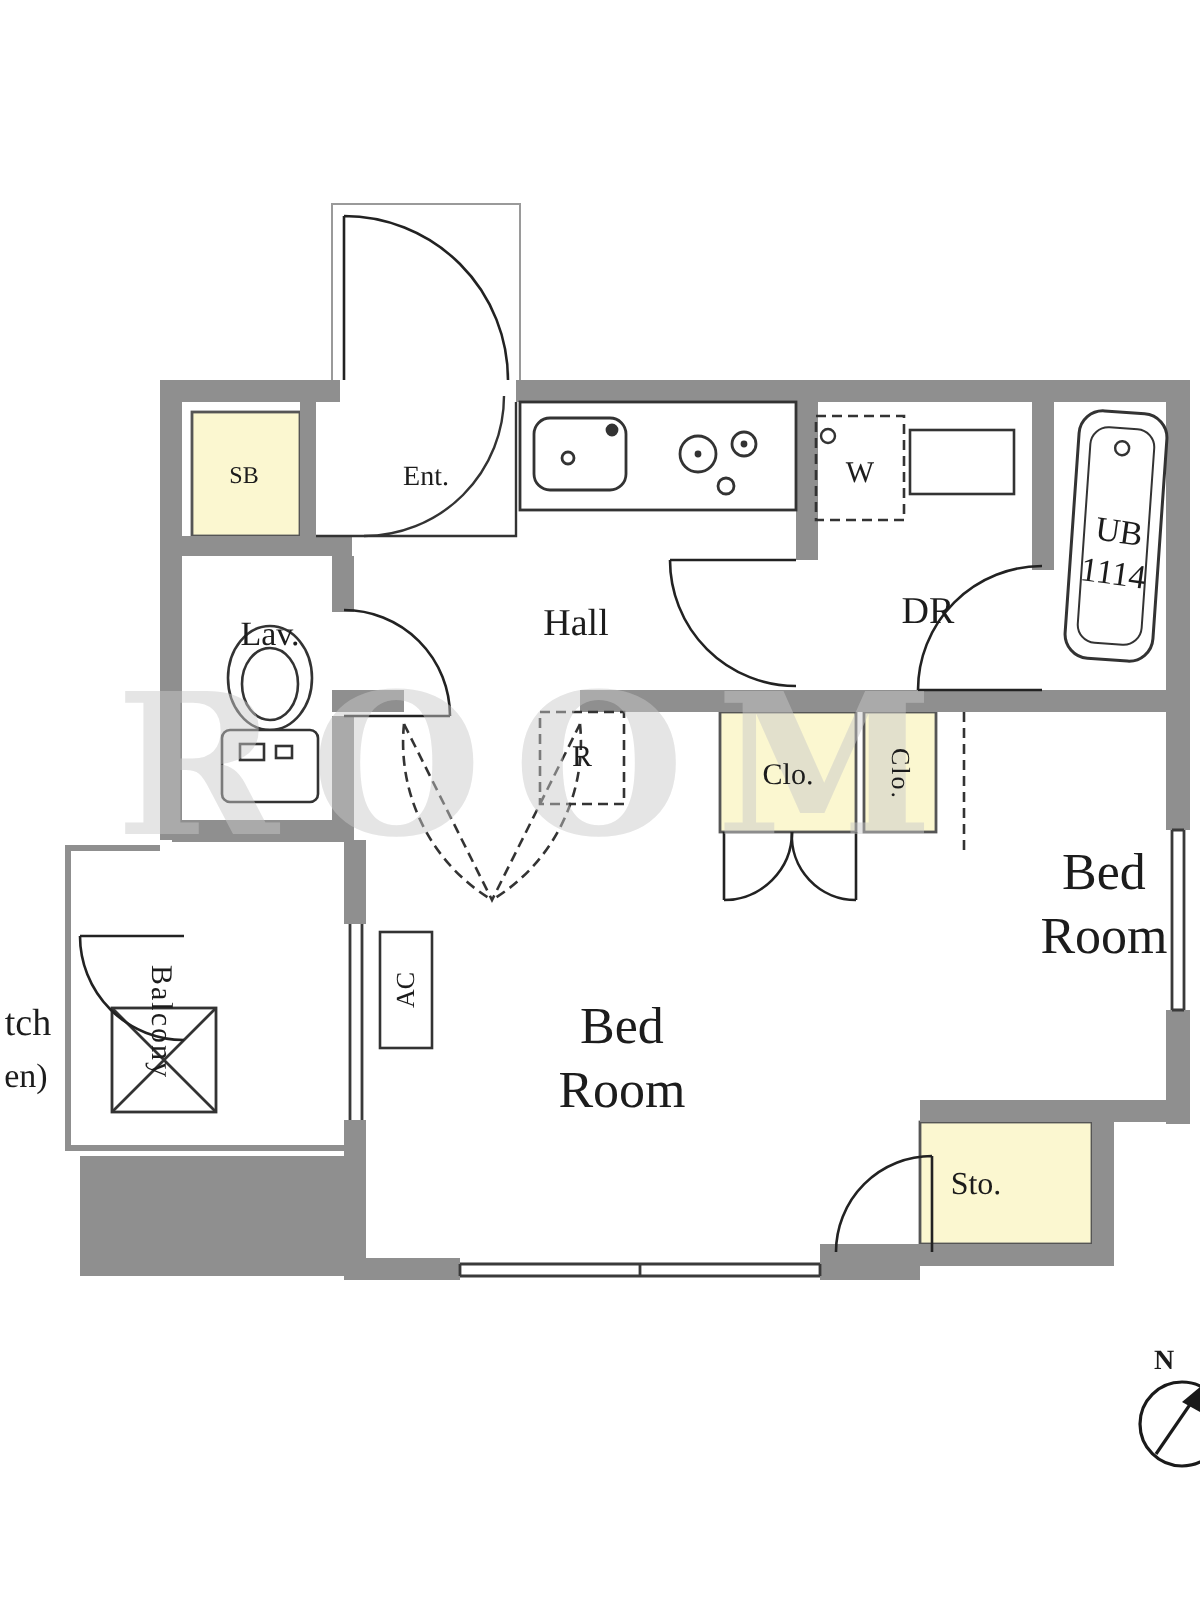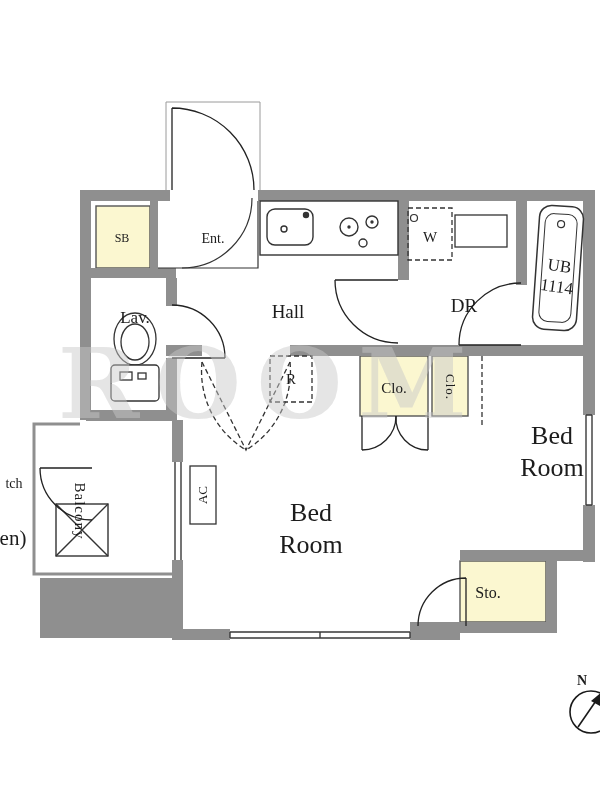--- a/index.html
+++ b/index.html
@@ -157,17 +157,17 @@
 
   <div class="lbl" style="left:552px;top:452px;font-size:26px">
     <div>Bed</div>
     <div>Room</div>
   </div>
 
   <div class="lbl" style="left:203px;top:495px;font-size:13px;transform:translate(-50%,-50%) rotate(-90deg)">AC</div>
   <div class="lbl vert" style="left:80px;top:511px;font-size:15px">Balcony</div>
   <div class="lbl" style="left:488px;top:593px;font-size:16px">Sto.</div>
 
-  <div class="lbl" style="left:14px;top:484px;font-size:14px">tch</div>
-  <div class="lbl" style="left:13px;top:539px;font-size:21px">en)</div>
+  <div class="lbl" style="left:14px;top:512px;font-size:19px">tch</div>
+  <div class="lbl" style="left:13px;top:539px;font-size:17px">en)</div>
 
   <div class="lbl" style="left:582px;top:681px;font-size:14px;font-weight:bold">N</div>
 </div>
 
 </body></html>

